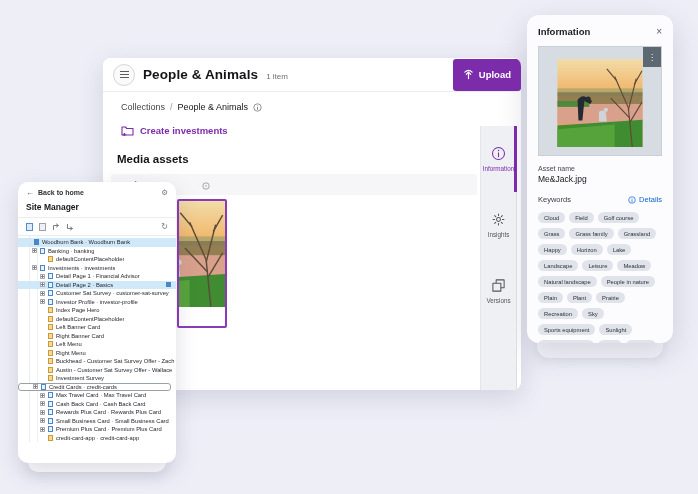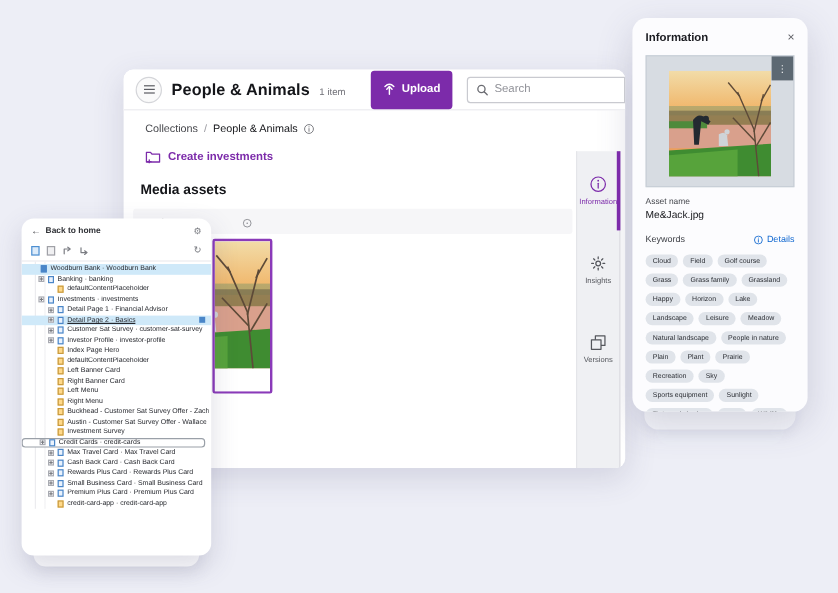--- a/index.html
+++ b/index.html
@@ -127,27 +127,20 @@
       <div class="mw-title">People &amp; Animals</div>
       <div class="mw-count">1 item</div>
       <button class="upload-btn">
         <svg class="ic" width="11" height="11" viewBox="0 0 12 12" fill="none" stroke="#fff" stroke-width="1.3" stroke-linecap="round" stroke-linejoin="round">
           <path d="M2 3.4 Q6 -0.6 10 3.4"></path>
             <path d="M6 3.6 V10.4"></path>
             <path d="M3.6 5.8 L6 3.4 L8.4 5.8"></path>
         </svg>
         <span>Upload</span>
       </button>
-      <div class="search-box">
-        <svg class="ic" width="10" height="10" viewBox="0 0 10 10" fill="none" stroke="#6b6c72" stroke-width="1.1" stroke-linecap="round">
-          <circle cx="4.2" cy="4.2" r="3"></circle>
-            <path d="M6.5 6.5 L9 9"></path>
-        </svg>
-        <input type="text" placeholder="Search" style="">
-      </div>
     </div>
 
     <div class="mw-body">
       <div class="breadcrumb">
         <span>Collections</span>
         <span class="bc-sep">/</span>
         <span class="bc-cur">People &amp; Animals</span>
         <svg class="ic" width="9" height="9" viewBox="0 0 10 10" fill="none" stroke="#7a7b80" stroke-width="0.9">
           <circle cx="5" cy="5" r="4.1"></circle>
             <path d="M5 4.6 V7.2" stroke-linecap="round"></path>
@@ -240,20 +233,21 @@
     </div>
   </div>
 
   <div class="sm-sliver"></div>
   <div class="sm-panel">
     <div class="sm-back">
       <span class="arrow">←</span>
       <span class="blbl">Back to home</span>
       <span class="gear">⚙</span>
     </div>
+    <div class="sm-title">Site Manager</div>
     <div class="sm-tools">
       <span class="t-doc"></span>
       <span class="t-doc gray"></span>
       <svg class="ic" width="8" height="8" viewBox="0 0 8 8" fill="none" stroke="#7a7c82" stroke-width="1" stroke-linecap="round" stroke-linejoin="round">
         <path d="M1.5 6.5 V2.5 H6"></path>
           <path d="M4.5 1 L6.5 2.5 L4.5 4"></path>
       </svg>
       <svg class="ic" width="8" height="8" viewBox="0 0 8 8" fill="none" stroke="#7a7c82" stroke-width="1" stroke-linecap="round" stroke-linejoin="round">
         <path d="M1.5 1.5 V5.5 H6"></path>
           <path d="M4.5 4 L6.5 5.5 L4.5 7"></path>

